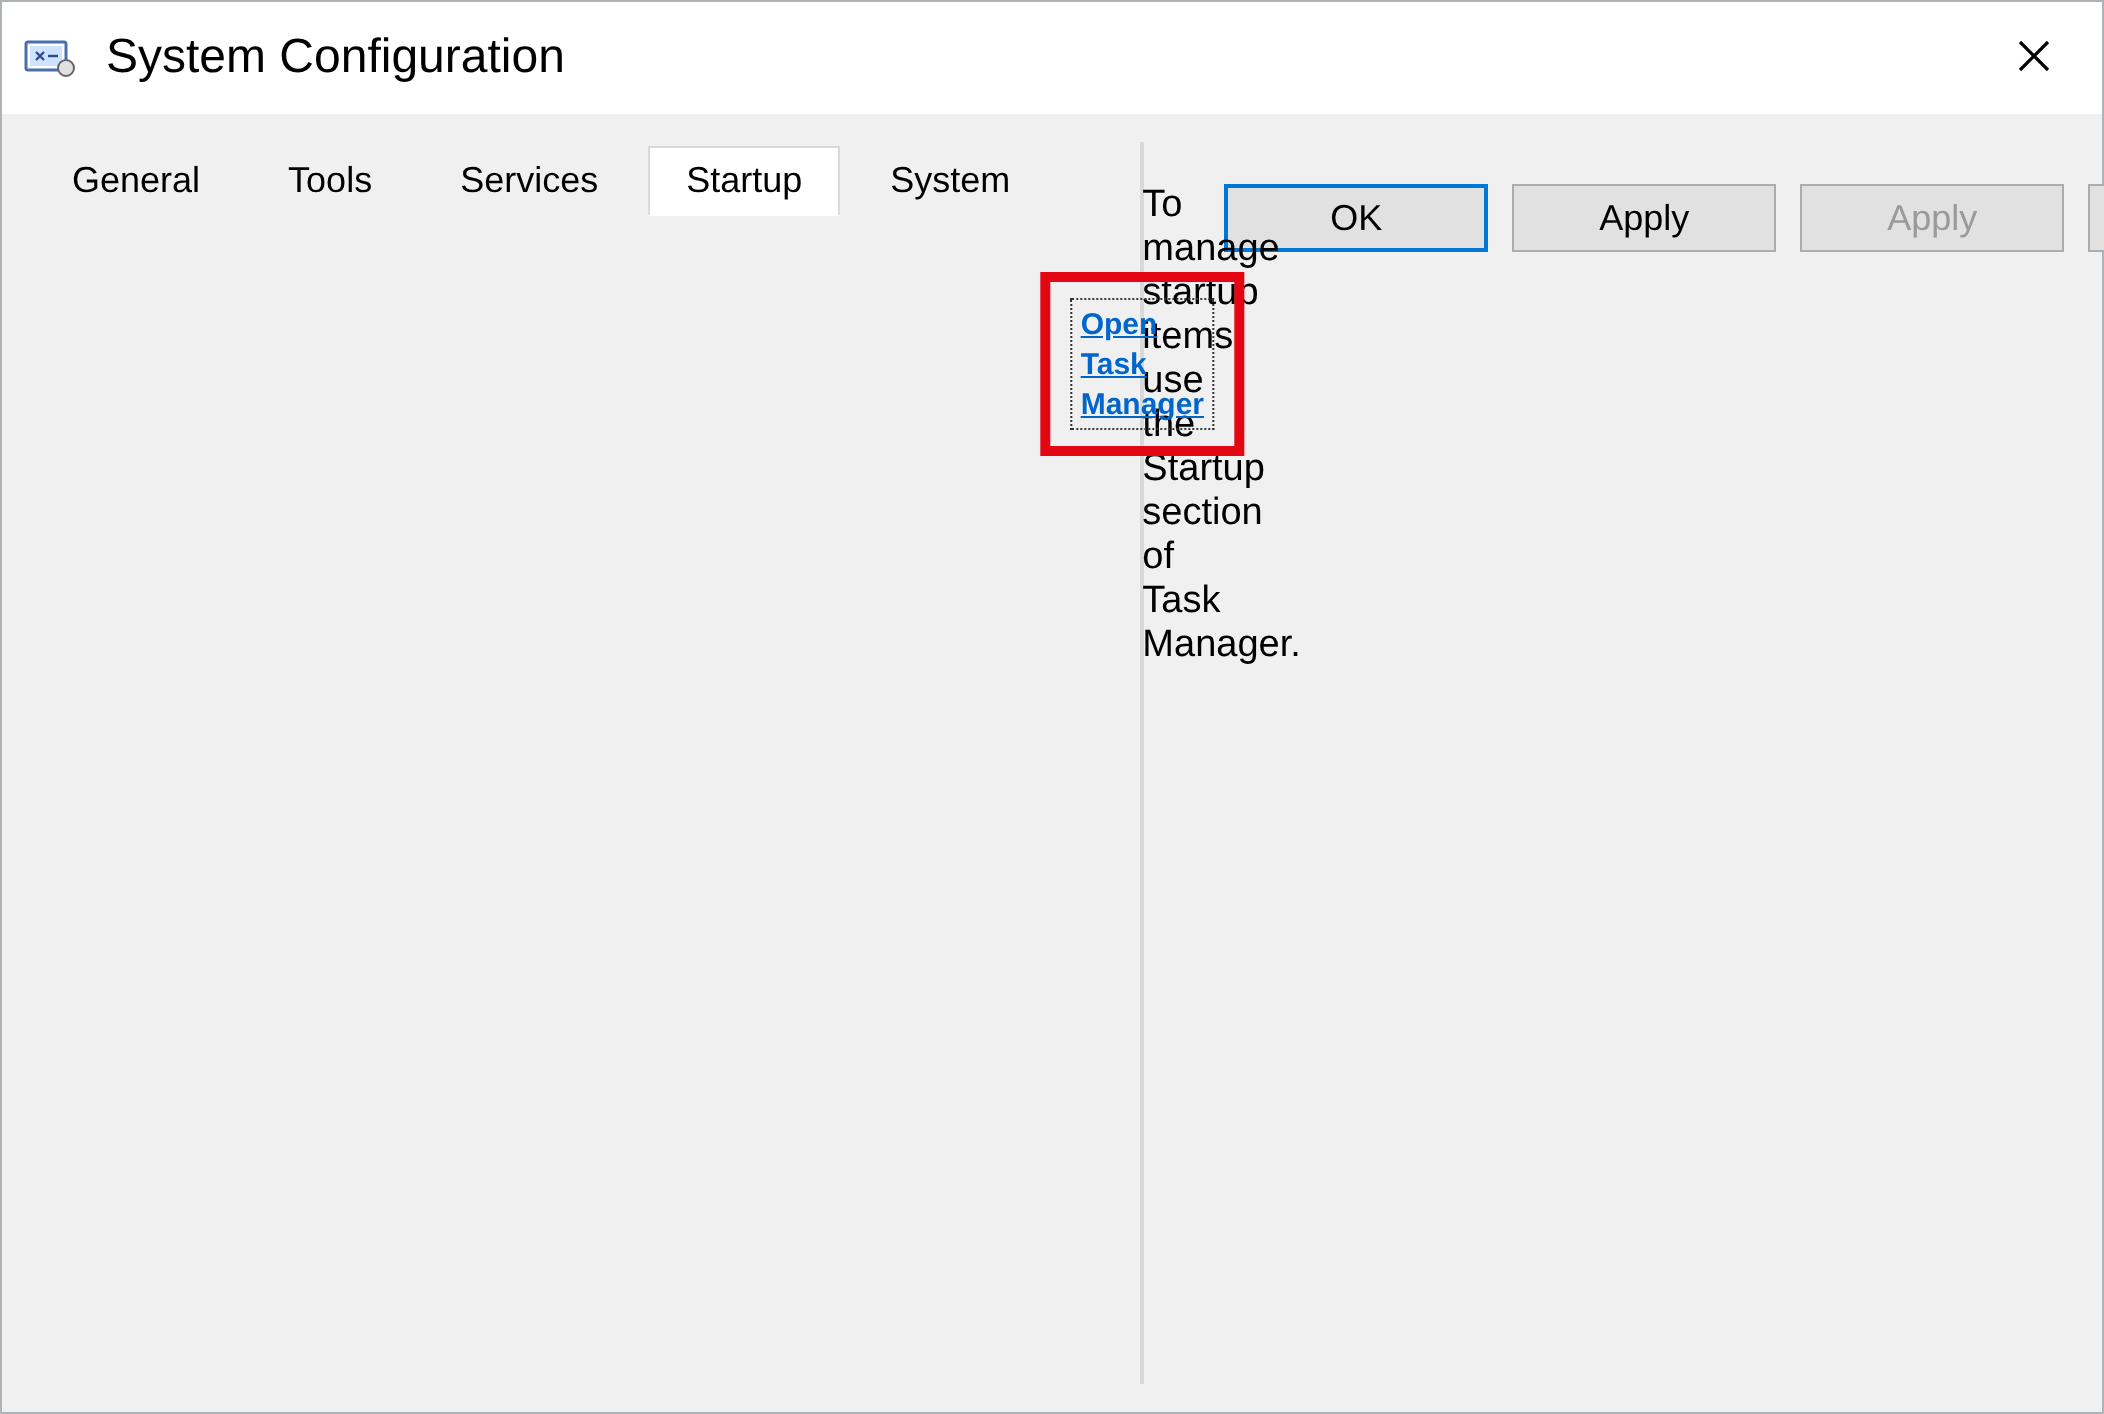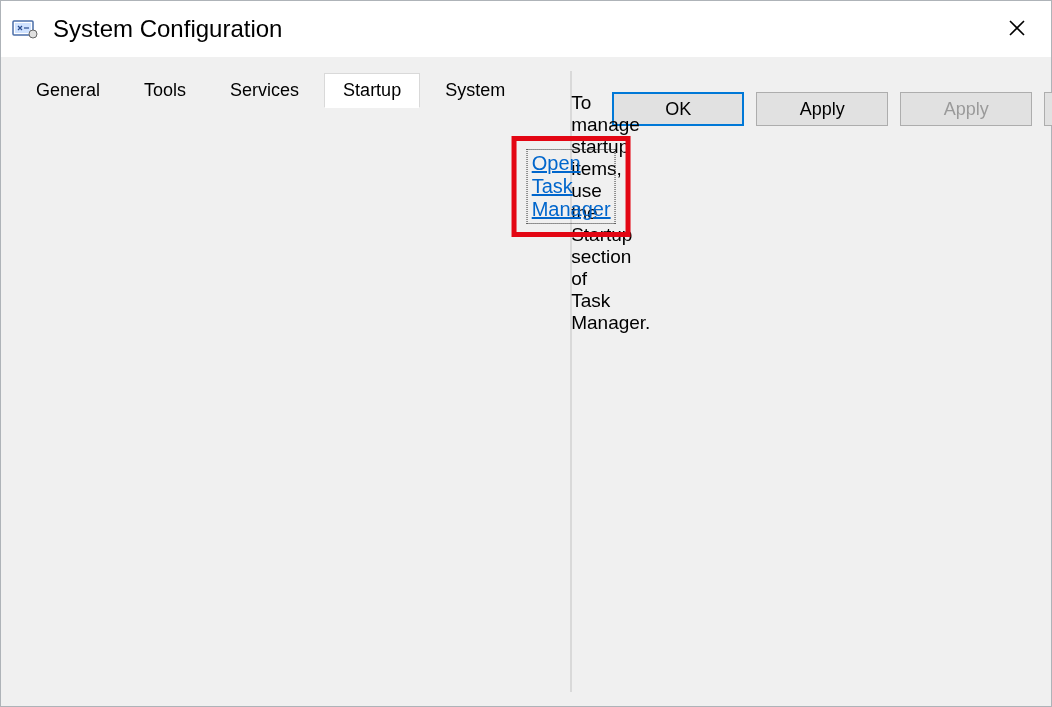--- a/index.html
+++ b/index.html
@@ -101,22 +101,23 @@
     padding: 8px 10px;
   }
   .dotted {
     border: 1px dotted #333;
     padding: 2px 4px;
     display: inline-block;
   }
   .link {
     color: #0066cc;
     text-decoration: underline;
-    font-size: 20px;
+    font-size: 15px;
     cursor: pointer;
+    font-weight: bold;
   }
   .buttonbar {
     height: 56px;
     display: flex;
     justify-content: flex-end;
     align-items: center;
     gap: 12px;
     padding-right: 0px;
     margin-top: 10px;
   }

